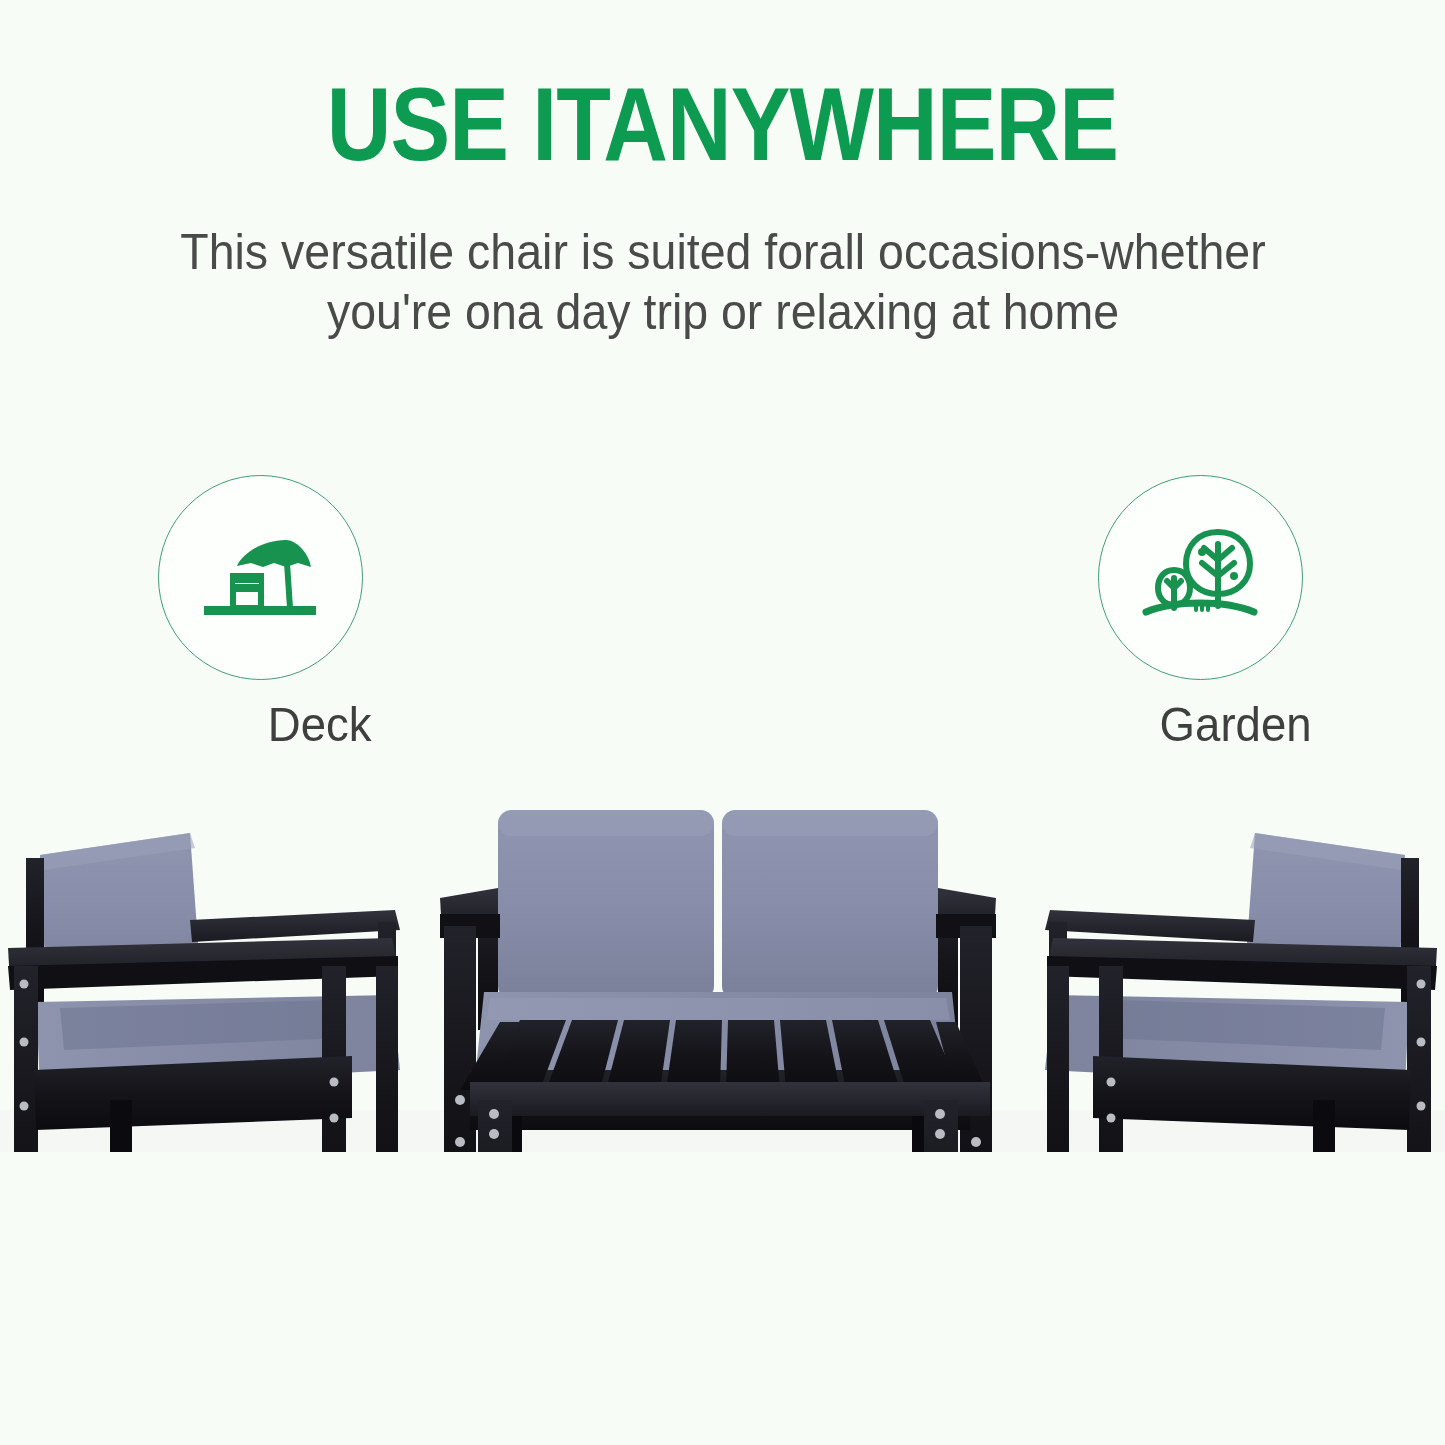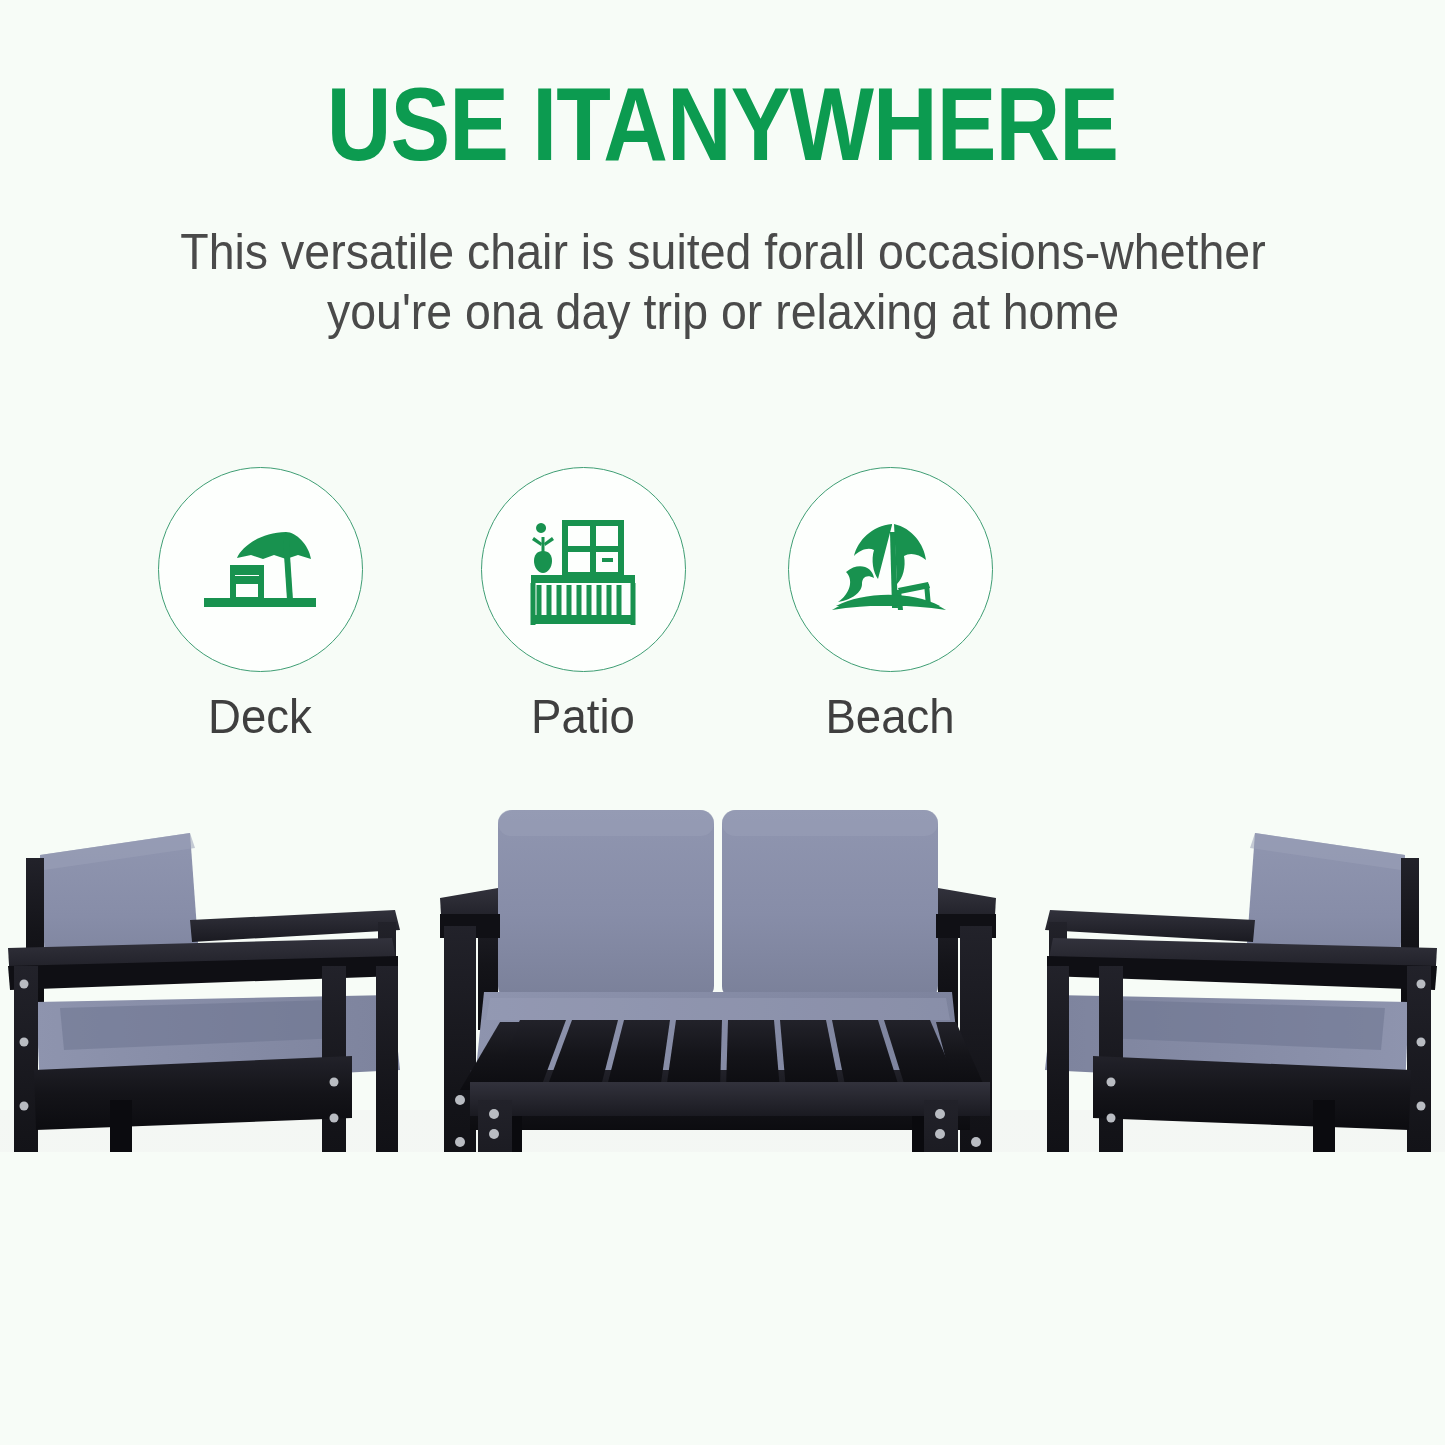--- a/index.html
+++ b/index.html
@@ -33,21 +33,21 @@
     font-size:50px;
     line-height:60px;
     color:#4a4a4a;
   }
 
   
   .icon-row{
     position:absolute;top:463px;left:0;width:1445px;height:300px;
   }
   .icon-item{
-    position:absolute;top:4px;width:240px;text-align:center;
+    position:absolute;top:12px;width:240px;text-align:right;
   }
   .icon-circle{
     width:205px;height:205px;margin:0 auto;
     border-radius:50%;
     border:1.6px solid #3f9e74;
     background:#fdfffd;
     display:flex;align-items:center;justify-content:center;
     box-sizing:border-box;
   }
   .icon-label{
@@ -104,64 +104,43 @@
             <path d="M44 72 h26 v17 h-26z" fill="none" stroke="#18924f" stroke-width="4"></path>
             <path d="M96 22 c-24 0 -44 14 -49 26 l14 -3 l12 4 l11 -4 l12 4 l12 -4 l13 4 c-2 -14 -15 -27 -25 -27z"></path>
             <path d="M93 30 l6 0 l4 60 l-6 0z"></path>
             <rect x="14" y="88" width="112" height="9"></rect>
           </g>
         </svg>
       </div>
       <div class="icon-label">Deck</div>
     </div>
 
-    <div class="icon-item" style="left:463px;">
+
+
+    <div class="icon-item" style="left:1080px;">
       <div class="icon-circle">
-        <svg width="140" height="125" viewBox="0 0 140 125">
-          <g fill="none" stroke="#18924f" stroke-width="6">
-            <rect x="52" y="16" width="56" height="52"></rect>
-            <path d="M80 16 v52 M52 42 h56"></path>
-            <rect x="18" y="68" width="104" height="8" fill="#18924f" stroke="none"></rect>
-            <path d="M26 78 v32 M36 78 v32 M46 78 v32 M56 78 v32 M66 78 v32 M76 78 v32 M86 78 v32 M96 78 v32 M106 78 v32" stroke-width="5"></path>
-            <rect x="20" y="108" width="100" height="9" fill="#18924f" stroke="none"></rect>
-            <path d="M20 76 v42 M120 76 v42" stroke-width="5"></path>
+        <svg width="140" height="120" viewBox="0 0 140 120">
+          <g fill="none" stroke="#18924f" stroke-width="6" stroke-linecap="round">
+            <path d="M88 14 c-20 0 -32 14 -32 32 c0 18 14 30 32 30 c18 0 32 -12 32 -30 c0 -18 -12 -32 -32 -32z"></path>
+            <path d="M88 26 v62"></path>
+            <path d="M88 42 l-14 -12 M88 42 l14 -12 M88 58 l-16 -13 M88 58 l16 -13"></path>
+            <path d="M44 52 c-10 0 -16 8 -16 18 c0 10 7 17 16 17 c9 0 16 -7 16 -17 c0 -10 -6 -18 -16 -18z"></path>
+            <path d="M44 60 v30"></path>
+            <path d="M44 70 l-7 -7 M44 70 l7 -7"></path>
+            <path d="M16 94 c28 -12 80 -12 108 0" stroke-width="7"></path>
+            <path d="M66 84 v8 M72 84 v8 M78 84 v8" stroke-width="4"></path>
           </g>
           <g fill="#18924f">
-            <path d="M30 44 c-6 0 -9 4 -9 10 c0 6 4 12 9 12 c5 0 9 -6 9 -12 c0 -6 -3 -10 -9 -10z"></path>
-            <path d="M28 26 a5 5 0 1 1 .1 0z"></path>
-            <rect x="28.5" y="30" width="3" height="18"></rect>
-            <path d="M31 36 l8 -6 l2 3 l-9 6z"></path>
-            <path d="M29 36 l-8 -6 l-2 3 l9 6z"></path>
-            <rect x="89" y="51" width="11" height="4"></rect>
+            <circle cx="72" cy="34" r="4"></circle>
+            <circle cx="104" cy="58" r="4"></circle>
           </g>
         </svg>
       </div>
-      <div class="icon-label">Patio</div>
+      <div class="icon-label">Garden</div>
     </div>
-
-    <div class="icon-item" style="left:770px;">
-      <div class="icon-circle">
-        <svg width="140" height="120" viewBox="0 0 140 120">
-          <g fill="#18924f">
-            <path d="M72 14 c-20 2 -34 16 -38 32 c6 -6 14 -9 20 -6 c-3 10 -1 22 4 29 l14 -54z"></path>
-            <path d="M74 14 c18 4 30 20 32 36 c-7 -6 -16 -8 -22 -4 c2 11 -1 22 -7 28 l-3 -60z"></path>
-            <path d="M70 22 h5 l3 76 h-6z"></path>
-            <path d="M78 78 l30 -6 l2 6 l-30 6z"></path>
-            <path d="M76 80 l2 20 h5 l-2 -20z"></path>
-            <path d="M104 74 l2 22 h5 l-2 -22z"></path>
-            <path d="M26 62 c12 -10 26 -6 28 6 c-7 -4 -12 -1 -12 6 c0 8 -10 16 -24 18 c12 -8 16 -22 8 -30z"></path>
-            <path d="M16 96 c26 -14 74 -16 104 0 z"></path>
-            <path d="M14 98 h112 v6 h-112z" opacity="0"></path>
-            <path d="M12 100 c28 -18 82 -20 114 0 c-38 -6 -78 -6 -114 0z"></path>
-          </g>
-        </svg>
-      </div>
-      <div class="icon-label">Beach</div>
-    </div>
-
   </div>
 
   <div class="scene">
     <div class="floor"></div>
     <div class="floor-tiles"></div>
 
     <div class="shadow-blob" style="left:30px;top:420px;width:360px;height:60px;"></div>
     <div class="shadow-blob" style="left:450px;top:430px;width:560px;height:60px;"></div>
     <div class="shadow-blob" style="left:1050px;top:420px;width:360px;height:60px;"></div>
 

